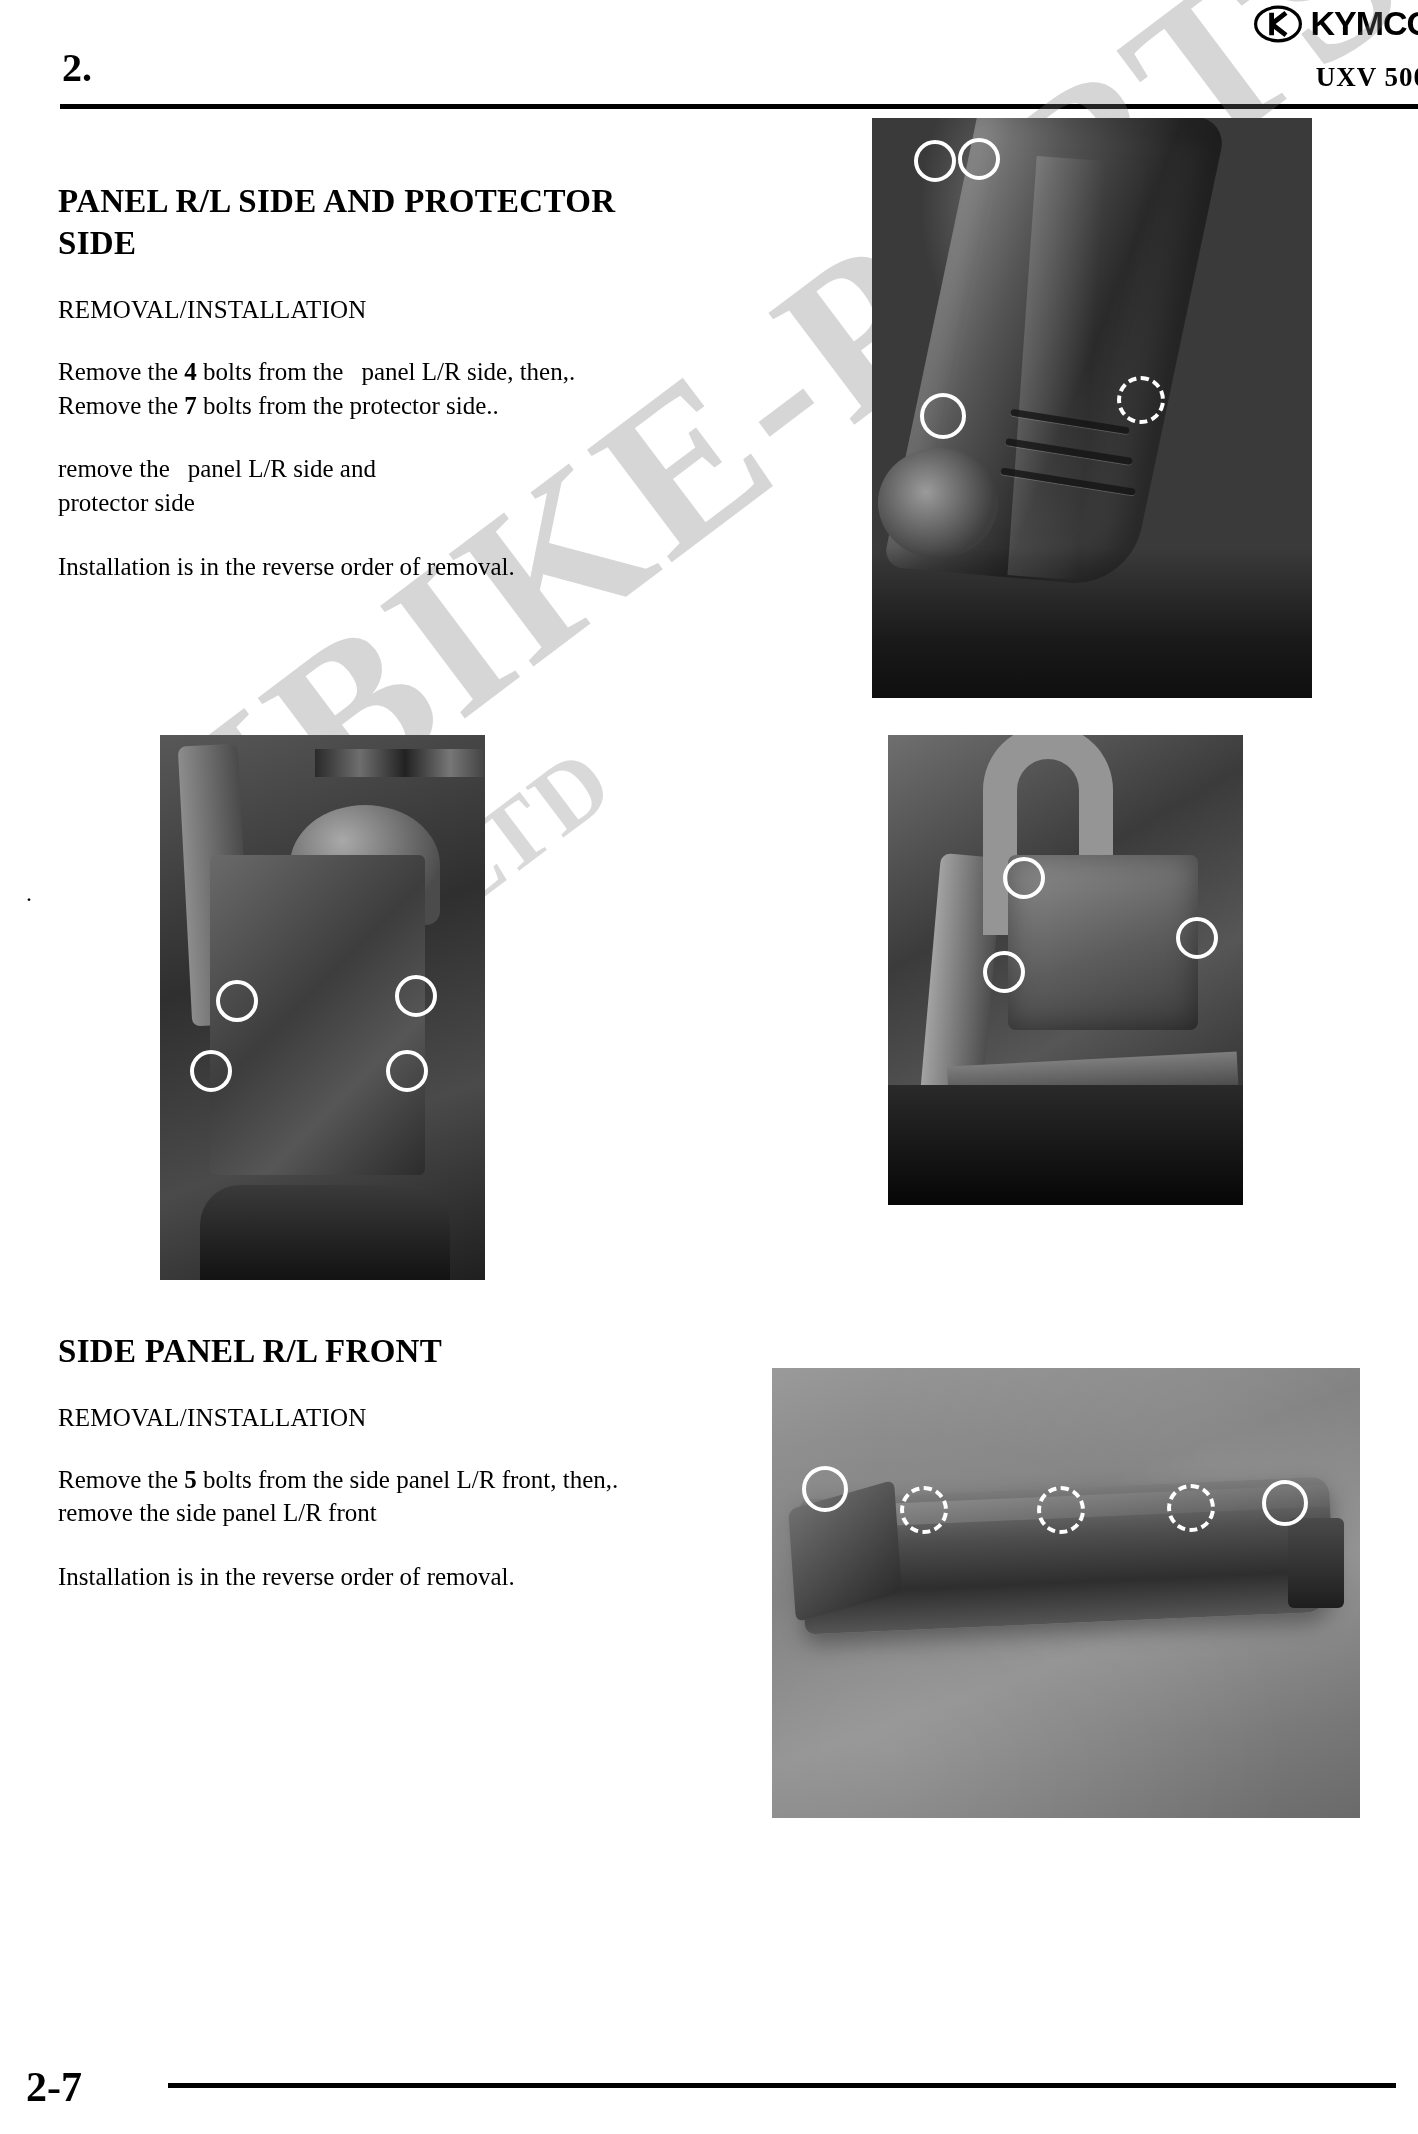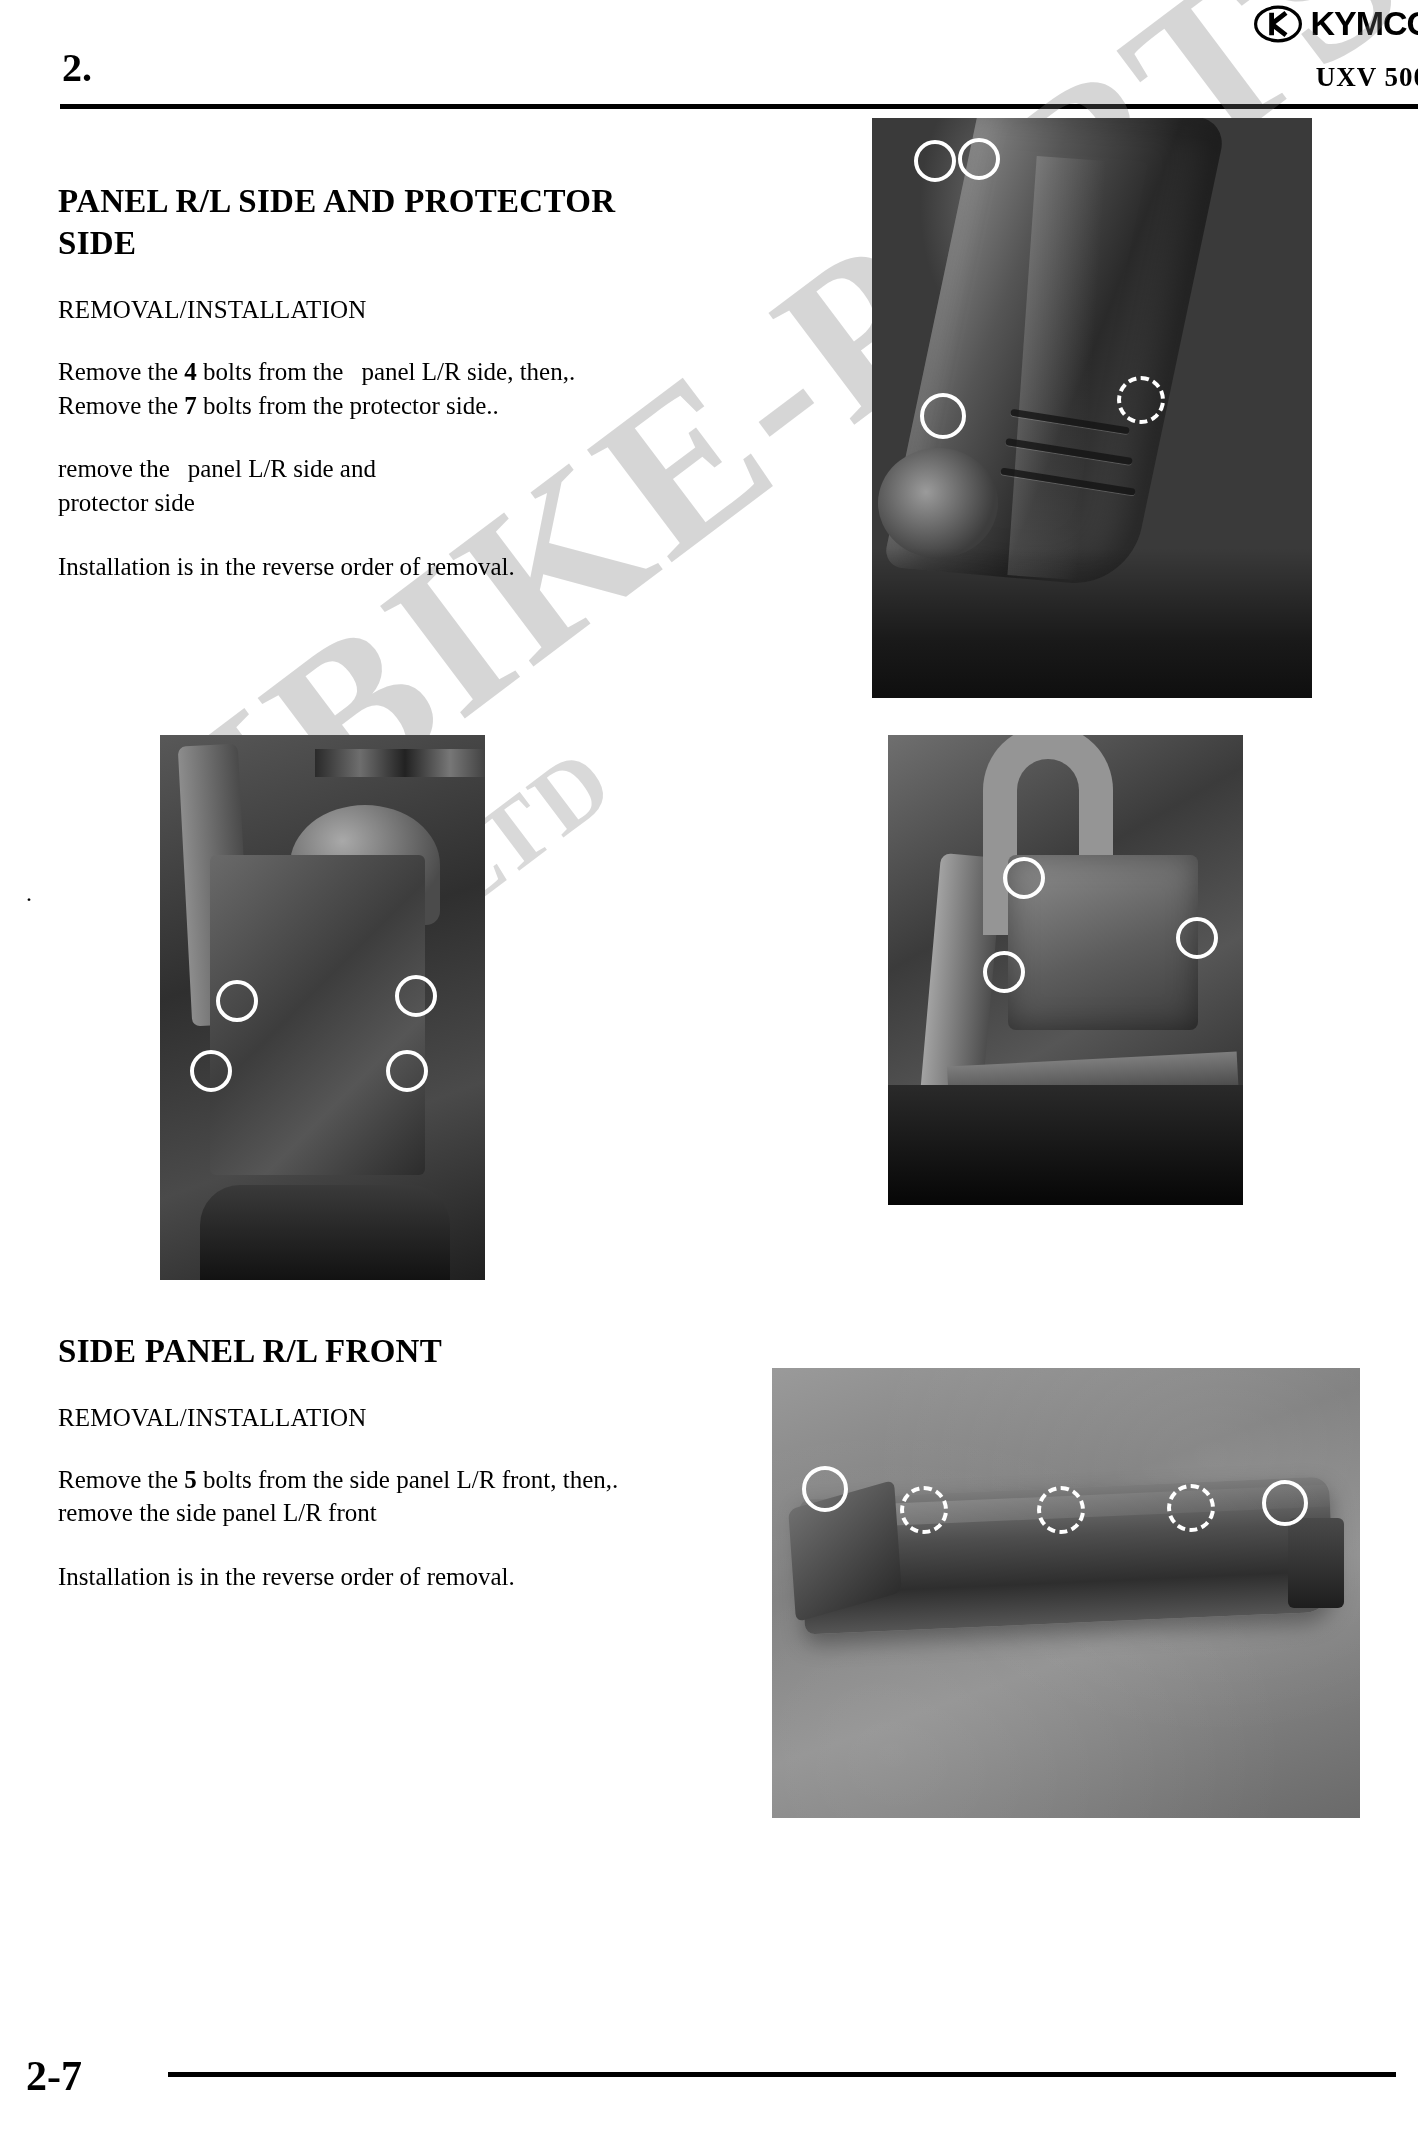--- a/index.html
+++ b/index.html
@@ -345,21 +345,21 @@
     border: 4px solid #ffffff;
   }
   .marker.dashed {
     border: 4px dashed #ffffff;
   }
 
   
   .footer {
     position: absolute;
     left: 0;
-    bottom: 12px;
+    bottom: 1px;
     width: 1418px;
     height: 120px;
   }
   .page-number {
     position: absolute;
     left: 26px;
     bottom: 22px;
     font-size: 42px;
     font-weight: bold;
     letter-spacing: 0px;

